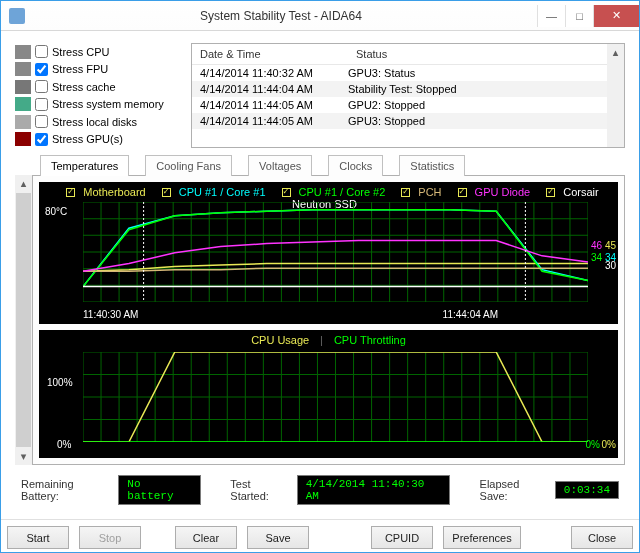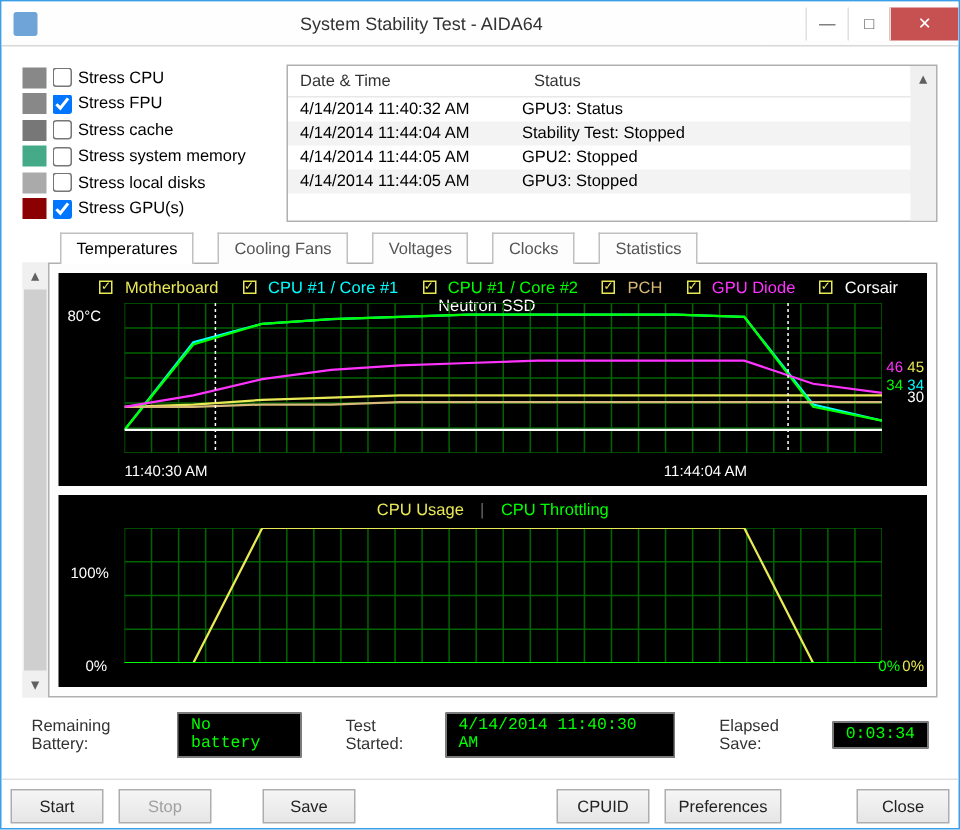--- a/index.html
+++ b/index.html
@@ -286,19 +286,20 @@
     <span style="width:18px"></span>
     <span class="lbl">Elapsed Save:</span>
     <span class="statusval">0:03:34</span>
   </div>
 </div>
 
 <div class="btnrow">
   <div class="btn">Start</div>
   <div class="btn disabled">Stop</div>
   <span style="width:14px"></span>
+  <div class="btn">Clear</div>
   <div class="btn">Save</div>
   <span class="spacer"></span>
   <div class="btn">CPUID</div>
   <div class="btn" style="min-width:78px">Preferences</div>
   <span style="width:30px"></span>
   <div class="btn">Close</div>
 </div>
 
 </body></html>

